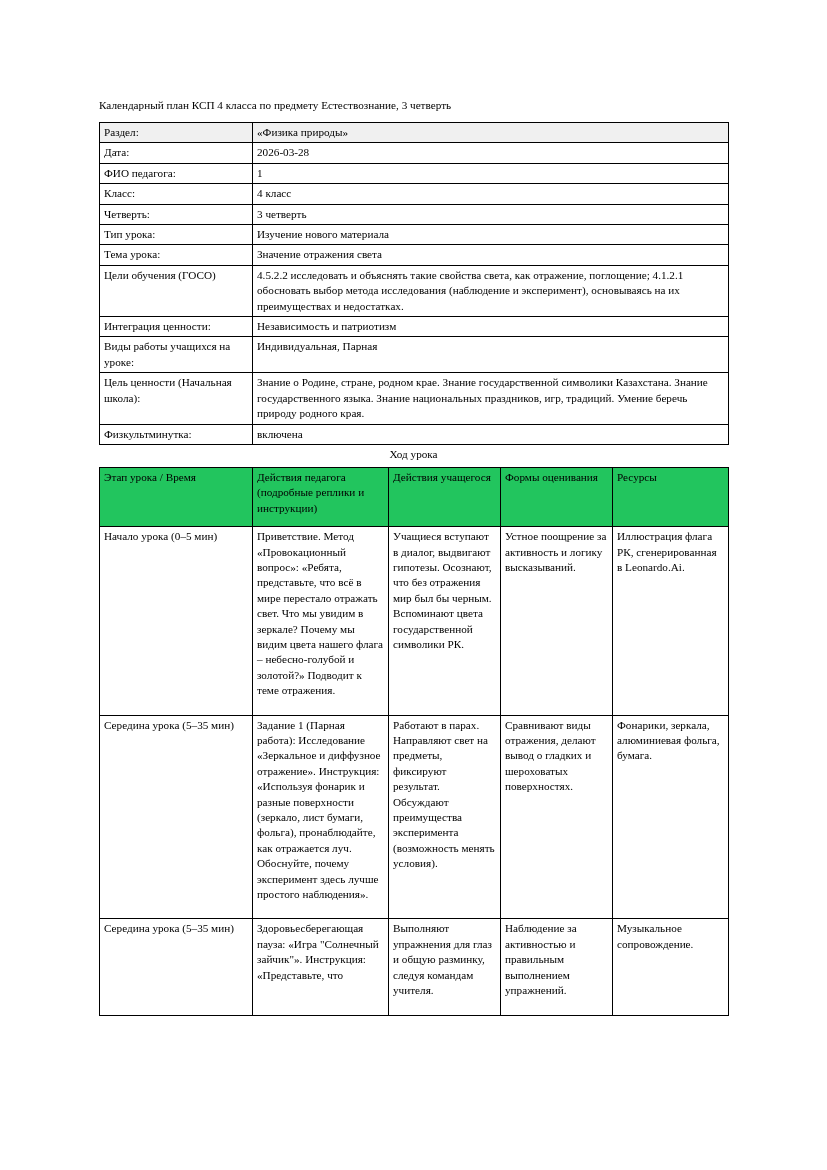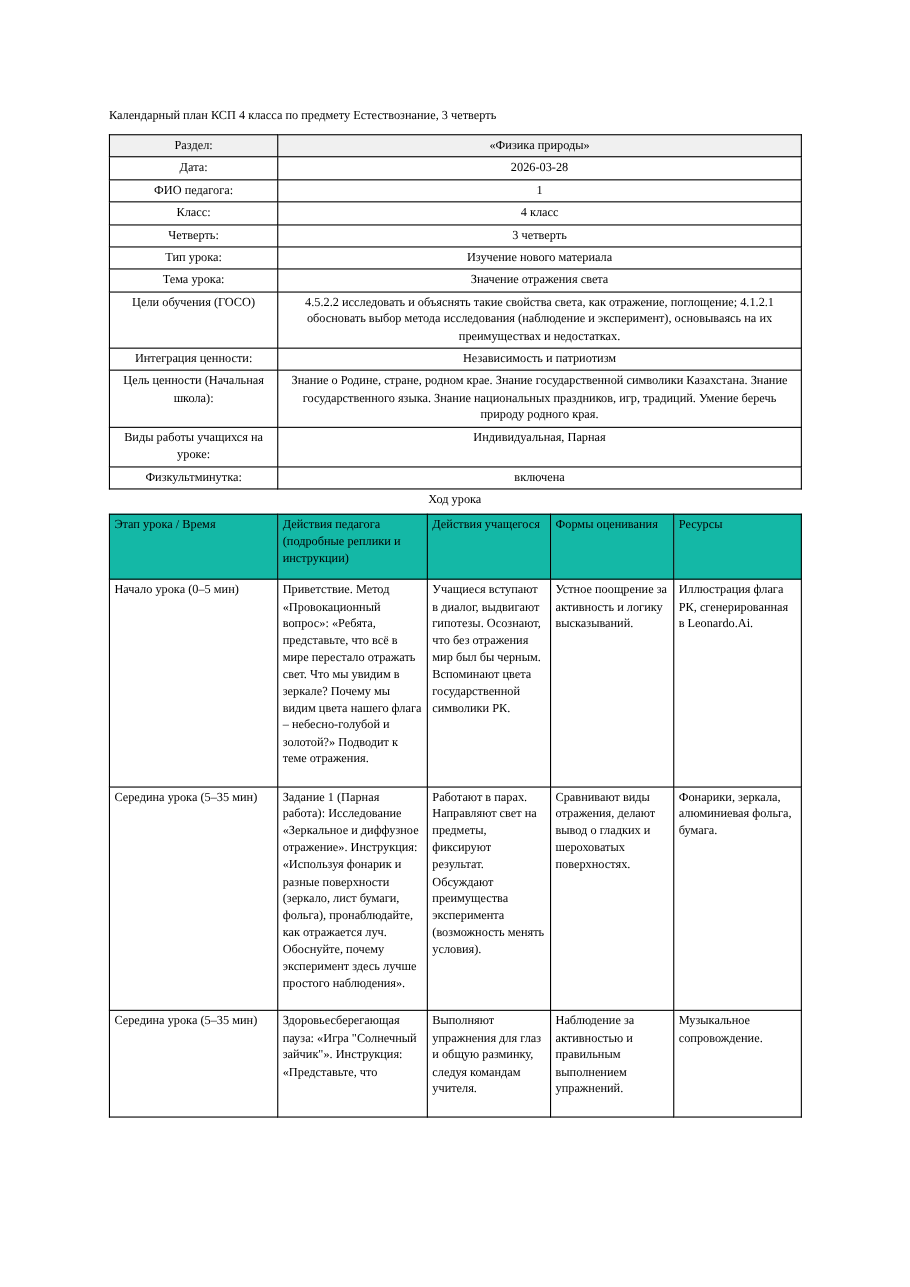--- a/index.html
+++ b/index.html
@@ -50,37 +50,37 @@
     font-weight: normal;
     text-align: left;
     word-wrap: break-word;
     overflow-wrap: break-word;
     hyphens: none;
   }
   
   .info-table col.c-label { width: 153px; }
   .info-table col.c-value { width: 476px; }
   .info-table tr.shaded td { background: #f0f0f0; }
-  .info-table td { height: 15px; text-align: center; }
+  .info-table td { height: 15px; }
 
   
   .section-caption {
     font-size: 11.2px;
     line-height: 15px;
     margin: 2px 0 5px 0;
     text-align: center;
   }
 
   
   .flow-table col.c1 { width: 153px; }
   .flow-table col.c2 { width: 136px; }
   .flow-table col.c3 { width: 112px; }
   .flow-table col.c4 { width: 112px; }
   .flow-table col.c5 { width: 116px; }
-  .flow-table thead td { background: #14b8a6; }
+  .flow-table thead td { background: #22c55e; }
   .flow-table thead td { padding-bottom: 10px; }
   .flow-table tbody td { padding-bottom: 16px; }
 </style>
 </head>
 <body>
 
 <div class="page">
   <div class="content">
 
     <p class="doc-title">Календарный план КСП 4 класса по предмету Естествознание, 3 четверть</p>
@@ -121,26 +121,26 @@
         </tr>
         <tr>
           <td>Цели обучения (ГОСО)</td>
           <td>4.5.2.2 исследовать и объяснять такие свойства света, как отражение, поглощение; 4.1.2.1 обосновать выбор метода исследования (наблюдение и эксперимент), основываясь на их преимуществах и недостатках.</td>
         </tr>
         <tr>
           <td>Интеграция ценности:</td>
           <td>Независимость и патриотизм</td>
         </tr>
         <tr>
+          <td>Виды работы учащихся на уроке:</td>
+          <td>Индивидуальная, Парная</td>
+        </tr>
+        <tr>
           <td>Цель ценности (Начальная школа):</td>
           <td>Знание о Родине, стране, родном крае. Знание государственной символики Казахстана. Знание государственного языка. Знание национальных праздников, игр, традиций. Умение беречь природу родного края.</td>
-        </tr>
-        <tr>
-          <td>Виды работы учащихся на уроке:</td>
-          <td>Индивидуальная, Парная</td>
         </tr>
         <tr>
           <td>Физкультминутка:</td>
           <td>включена</td>
         </tr>
       </tbody>
     </table>
 
     <p class="section-caption">Ход урока</p>
 

